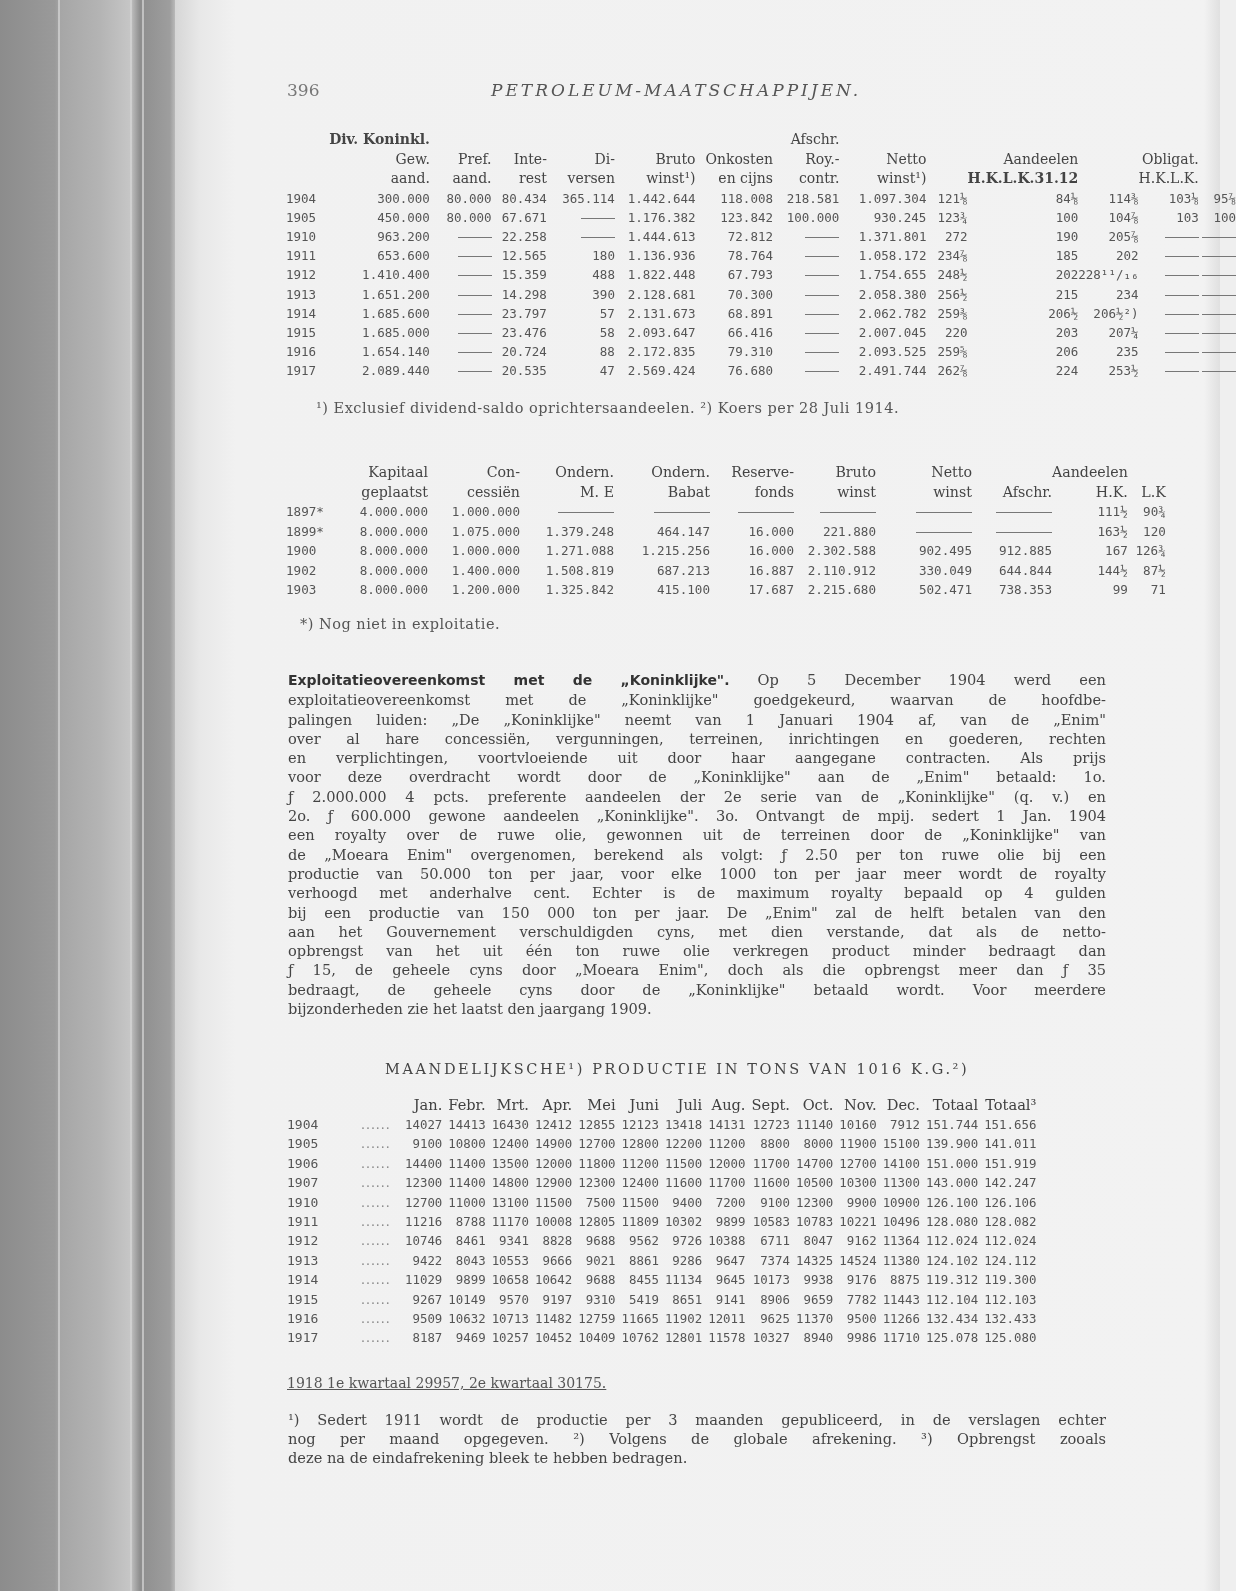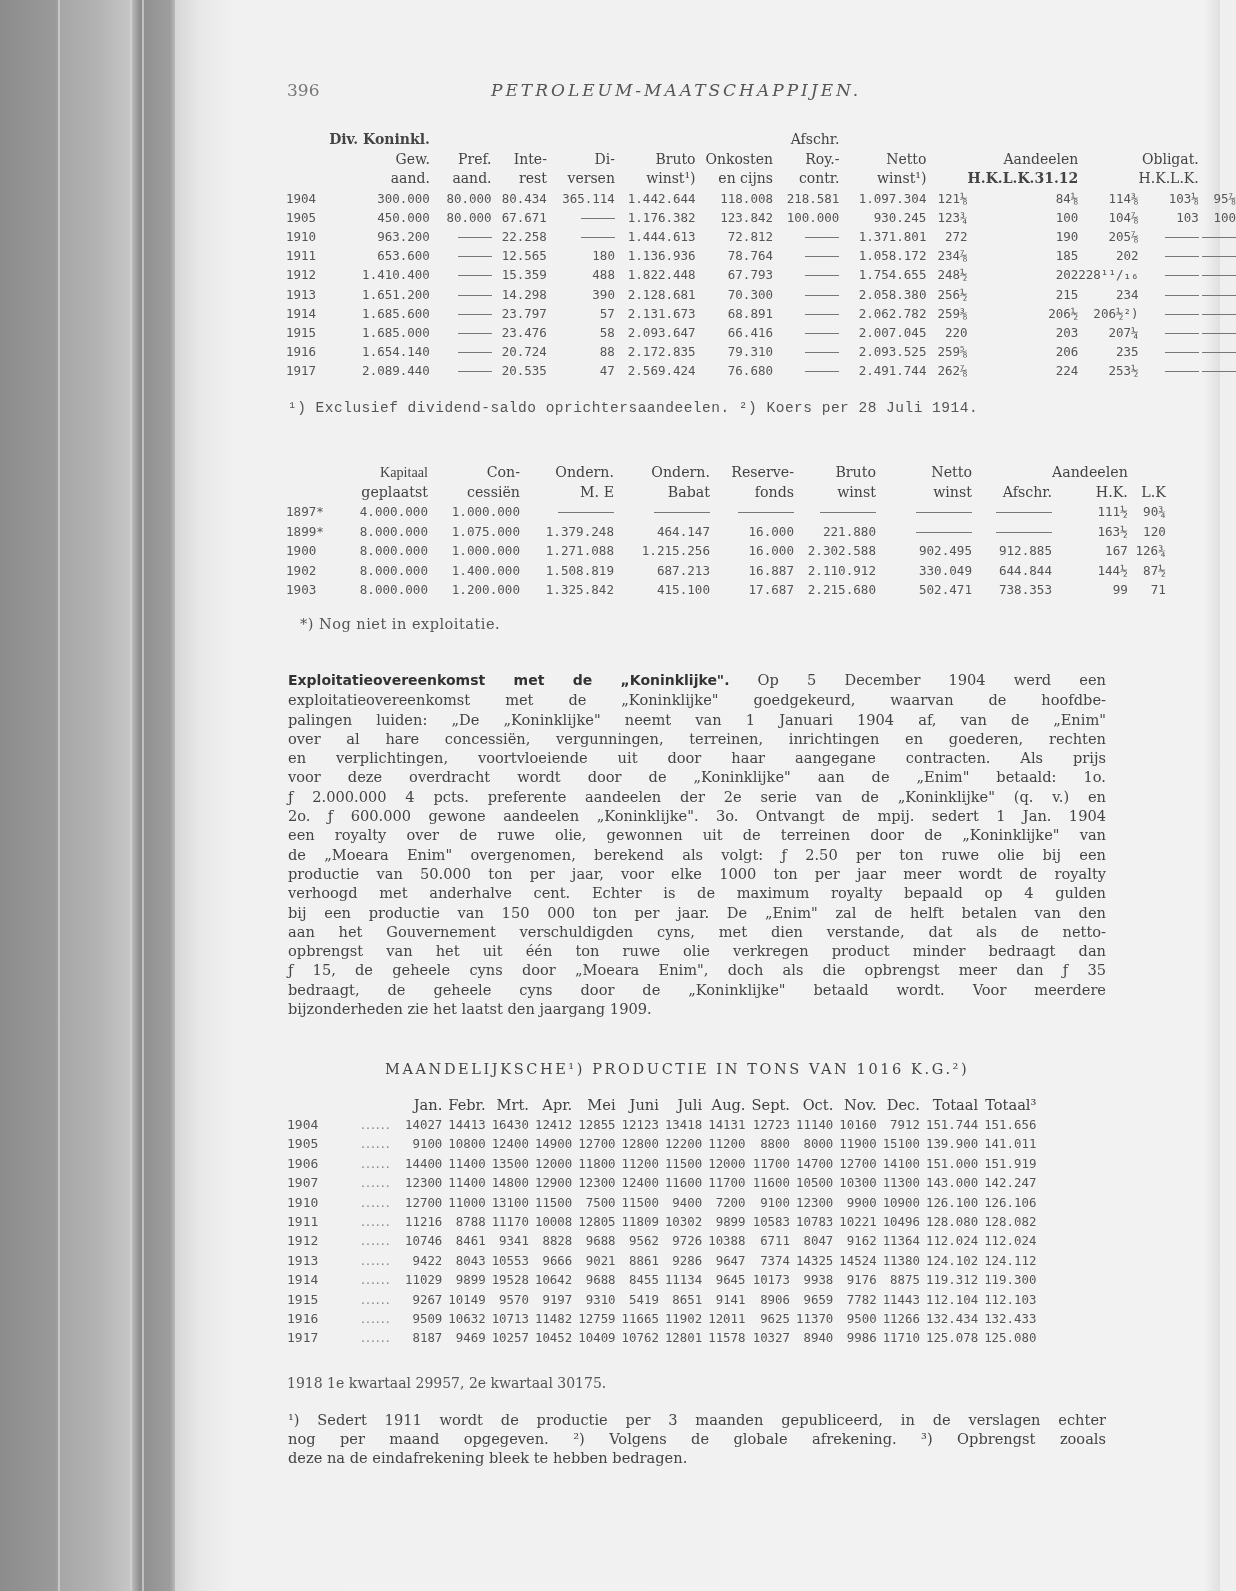--- a/index.html
+++ b/index.html
@@ -50,21 +50,21 @@
   .para-line.last { text-align-last:left; }
 
   .prod-title { position:absolute; left:385px; top:1061px; font-size:14.5px; letter-spacing:2.6px; color:#444; }
 
   
   #t3 { position:absolute; left:287px; top:1094px; }
   #t3 th { font-size:14.6px; line-height:21px; color:#404040; text-align:right; padding-left:6px; }
   #t3 td { font-size:12.4px; line-height:19.4px; text-align:right; color:#555; padding-left:6px; }
   #t3 td.yr { text-align:left; padding-left:0; font-size:13px; }
   #t3 td.dots { text-align:left; color:#888; letter-spacing:1px; padding-left:26px; padding-right:8px; }
-  .q1913 { position:absolute; left:287px; top:1375px; font-size:14px; color:#555; }
+  .q1913 { position:absolute; left:287px; top:1375px; font-size:14px; color:#555;text-decoration:underline; }
 
   .fn3 { position:absolute; left:288px; top:1410px; width:818px; font-size:14.6px; line-height:19.2px; color:#444; }
 </style>
 </head>
 <body>
 
 <div class="binding">
   <div class="stripe" style="left:58px"></div>
   <div class="stripe" style="left:130px"></div>
   <div class="stripe" style="left:142px"></div>
@@ -286,27 +286,27 @@
         <td class="num"><span class="dash"></span></td>
         <td class="num">2.491.744</td>
         <td class="num">262⅞</td>
         <td class="num">224</td>
         <td class="num">253½</td>
         <td class="num"><span class="dash"></span></td>
         <td class="num"><span class="dash"></span></td>
       </tr>
     </tbody>
 </table>
-<div class="fn" style="left:288px;top:400px;font-family:Liberation Mono, monospace;">¹) Exclusief dividend-saldo oprichtersaandeelen.  ²) Koers per 28 Juli 1914.</div>
+<div class="fn" style="left:316px;top:400px;">¹) Exclusief dividend-saldo oprichtersaandeelen.  ²) Koers per 28 Juli 1914.</div>
 
 <table id="t2">
   <thead id="t2-head">
       <tr>
         <th style="width: 50px;"></th>
-        <th style="width: 92px; font-family: Liberation Serif, serif;">Kapitaal</th>
+        <th style="width: 92px;">Kapitaal</th>
         <th style="width: 92px;">Con-</th>
         <th style="width: 94px;">Ondern.</th>
         <th style="width: 96px;">Ondern.</th>
         <th style="width: 84px;">Reserve-</th>
         <th style="width: 82px;">Bruto</th>
         <th style="width: 96px;">Netto</th>
         <th style="width: 80px;"></th>
         <th style="width: 46px;">Aandeelen</th>
         <th style="width: 38px;"></th>
       </tr>
@@ -580,21 +580,21 @@
         <td class="num">14524</td>
         <td class="num">11380</td>
         <td class="num">124.102</td>
         <td class="num">124.112</td>
       </tr>
       <tr>
         <td class="yr num">1914</td>
         <td class="dots">......</td>
         <td class="num">11029</td>
         <td class="num">9899</td>
-        <td class="num">19528</td>
+        <td class="num">10658</td>
         <td class="num">10642</td>
         <td class="num">9688</td>
         <td class="num">8455</td>
         <td class="num">11134</td>
         <td class="num">9645</td>
         <td class="num">10173</td>
         <td class="num">9938</td>
         <td class="num">9176</td>
         <td class="num">8875</td>
         <td class="num">119.312</td>

